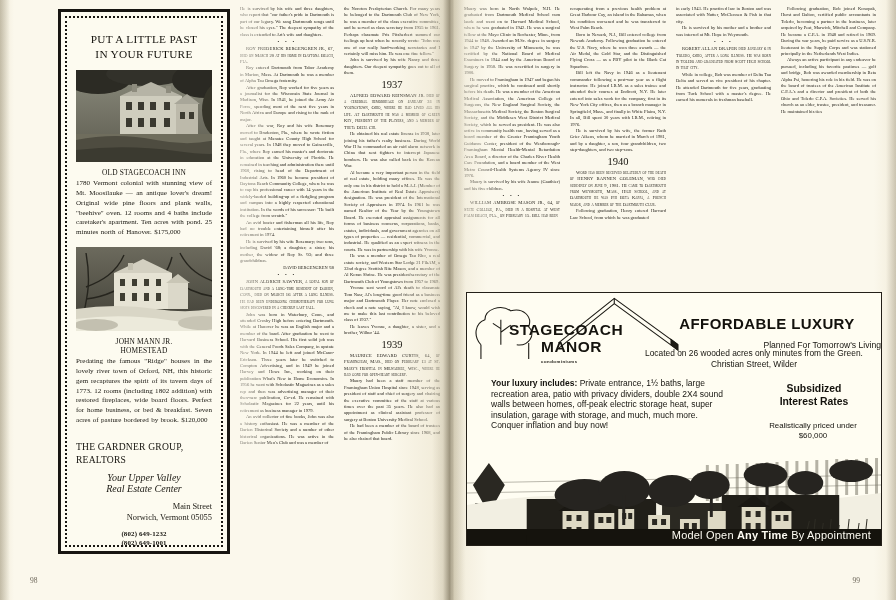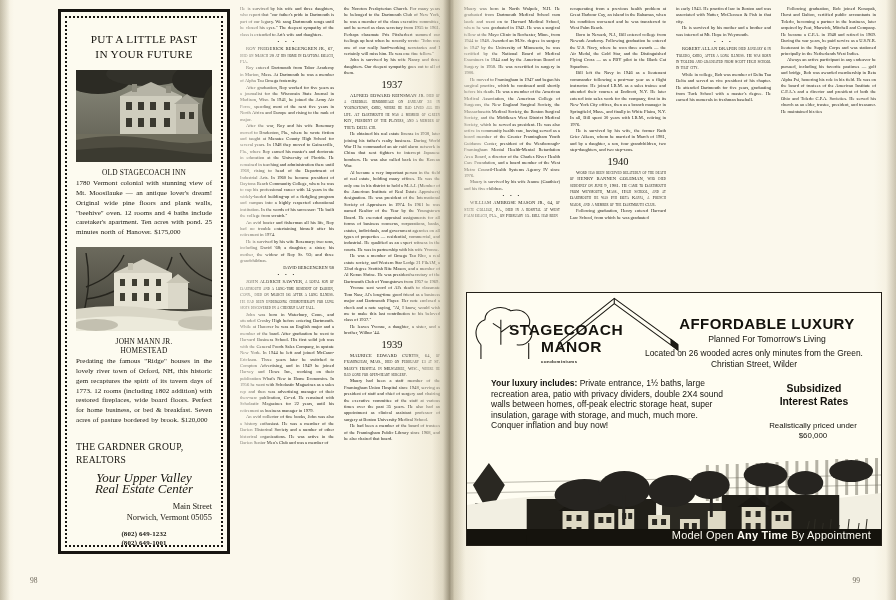--- a/index.html
+++ b/index.html
@@ -175,21 +175,21 @@
   .agency-name {
     font-size: 9.6px;
     line-height: 12.2px;
     letter-spacing: .2px;
     margin: 16px 0 6px 0;
     color: #15130e;
   }
   .agency-tag {
     text-align: center;
     font-style: italic;
-    font-size: 13px;
+    font-size: 10px;
     line-height: 11px;
     margin: 3px 0 7px 0;
     color: #1a1812;
   }
   .agency-addr {
     text-align: right;
     font-size: 8.4px;
     line-height: 11.2px;
     margin: 0;
     color: #1a1812;
@@ -247,22 +247,22 @@
     left: 186px; top: 22px; width: 228px;
     text-align: center;
     font-family: "Liberation Sans", sans-serif;
     font-weight: bold;
     font-size: 15px;
     letter-spacing: .4px;
     color: #13110c;
   }
   .aff-sub {
     position: absolute;
-    left: 186px; top: 41px; width: 228px;
-    text-align: center;
+    left: 186px; top: 47px; width: 228px;
+    text-align: right;
     font-family: "Liberation Sans", sans-serif;
     font-size: 8.6px;
     color: #16140f;
   }
   .aff-loc {
     position: absolute;
     left: 160px; top: 55px; width: 254px;
     text-align: center;
     font-family: "Liberation Sans", sans-serif;
     font-size: 8.4px;

